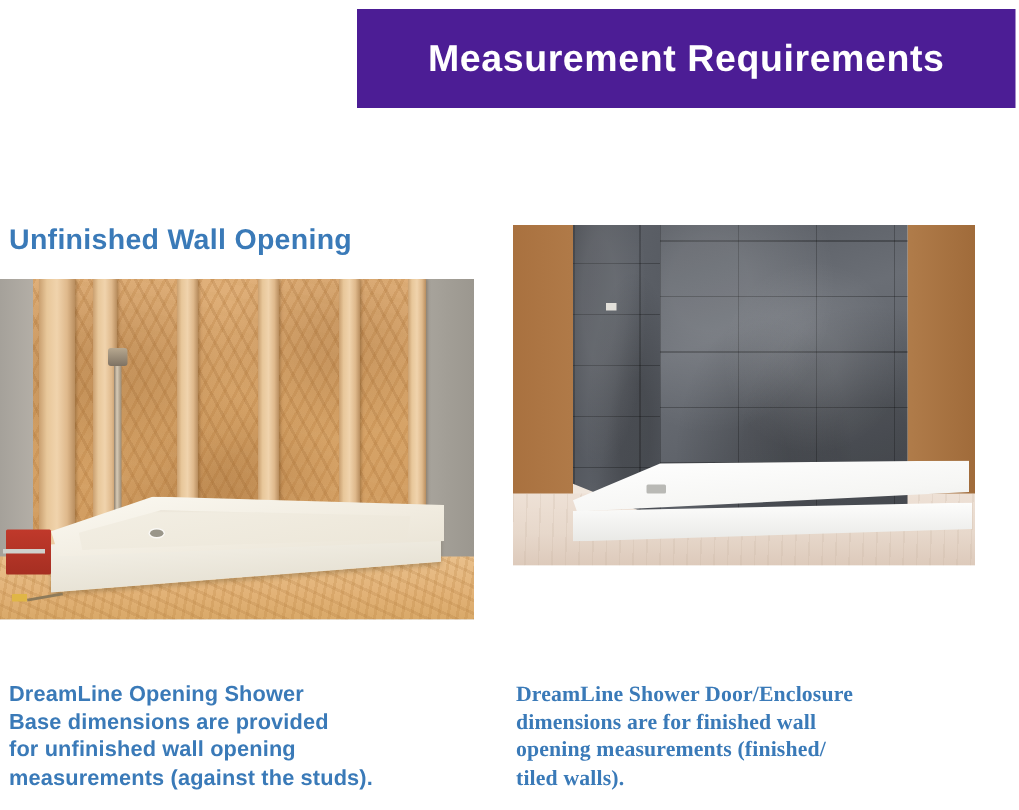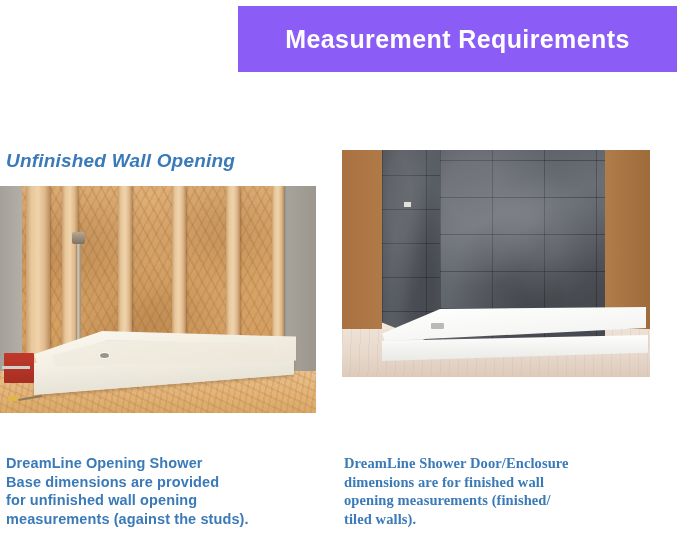--- a/index.html
+++ b/index.html
@@ -16,42 +16,42 @@
     -webkit-font-smoothing: antialiased;
   }
 
   
   .header-banner {
     position: absolute;
     left: 238px;
     top: 6px;
     width: 439px;
     height: 66px;
-    background: #8b5cf6;
+    background: #4c1d95;
     box-sizing: border-box;
     display: flex;
     align-items: center;
     justify-content: center;
   }
   .header-title {
     color: #ffffff;
     font-family: "Liberation Sans", sans-serif;
     font-weight: bold;
     font-size: 25px;
     letter-spacing: 0.4px;
     white-space: nowrap;
     text-align: center;
   }
 
   
   .panel {
     position: absolute;
     top: 150px;
   }
-  .panel-left  { left: 4px;   width: 330px; font-style: italic; }
+  .panel-left  { left: 4px;   width: 330px; }
   .panel-right { left: 342px; width: 333px; }
 
   .section-title {
     color: #3a7ab8;
     font-family: "Liberation Sans", sans-serif;
     font-weight: bold;
     font-size: 19px;
     letter-spacing: 0.2px;
     margin: 0 0 14px 2px;
     white-space: nowrap;

